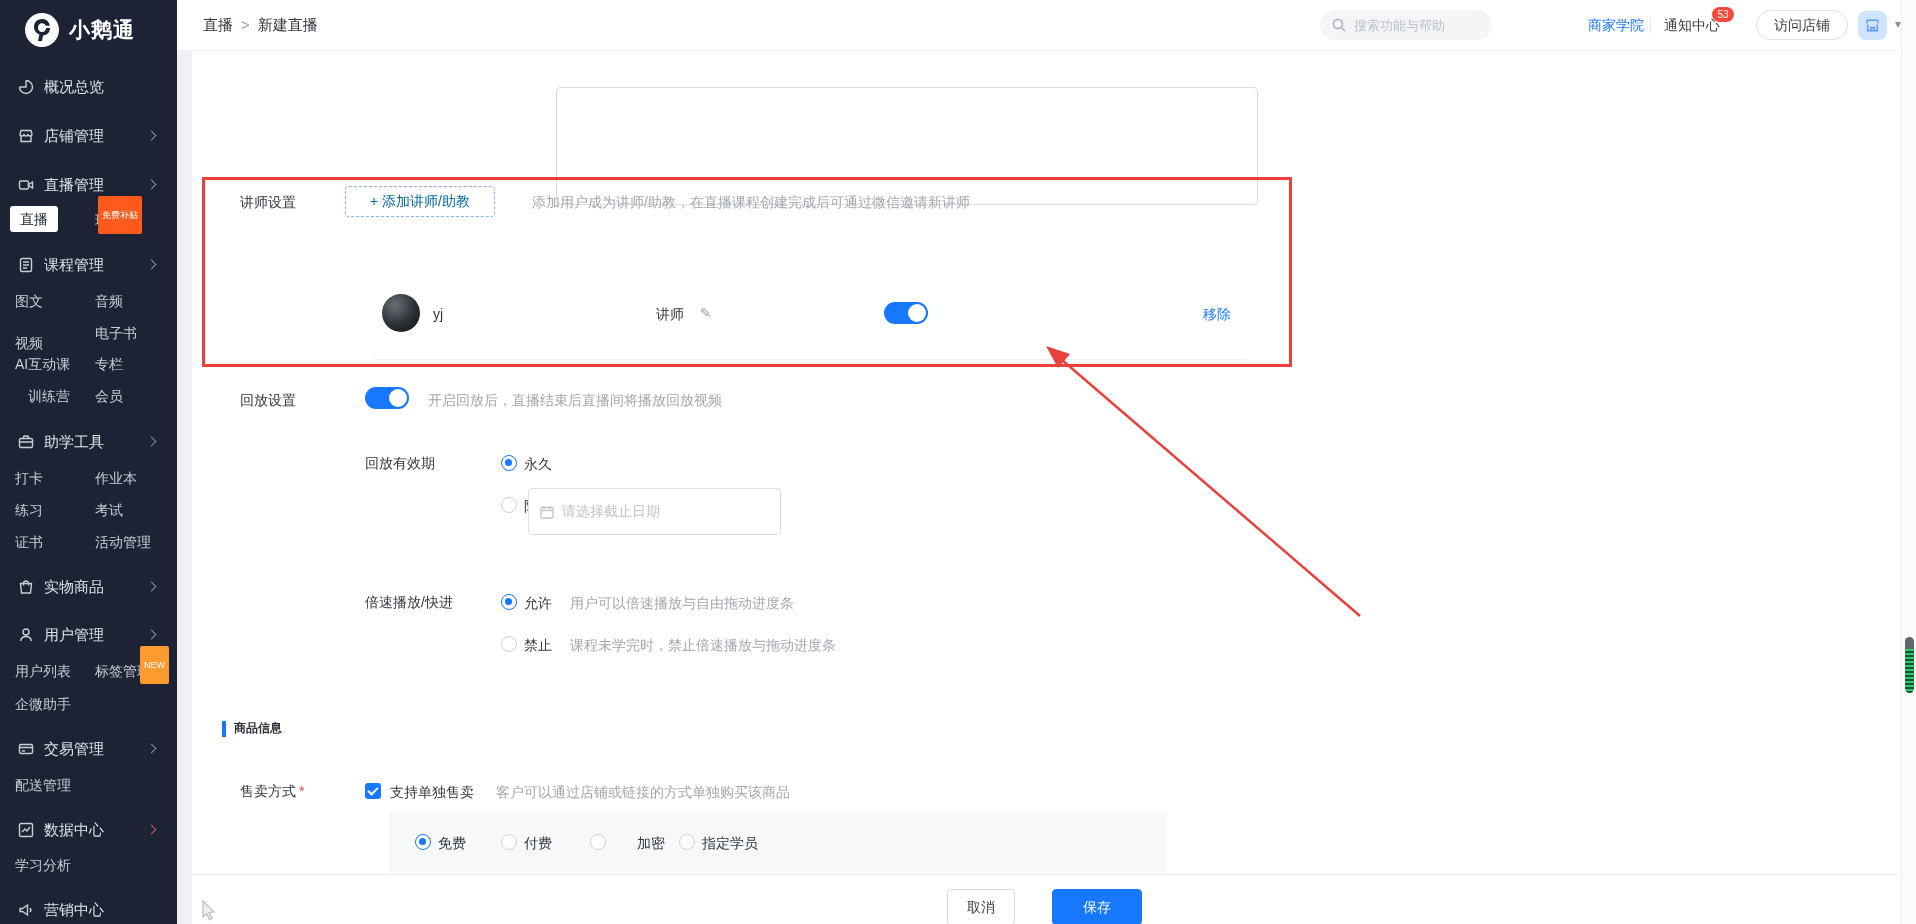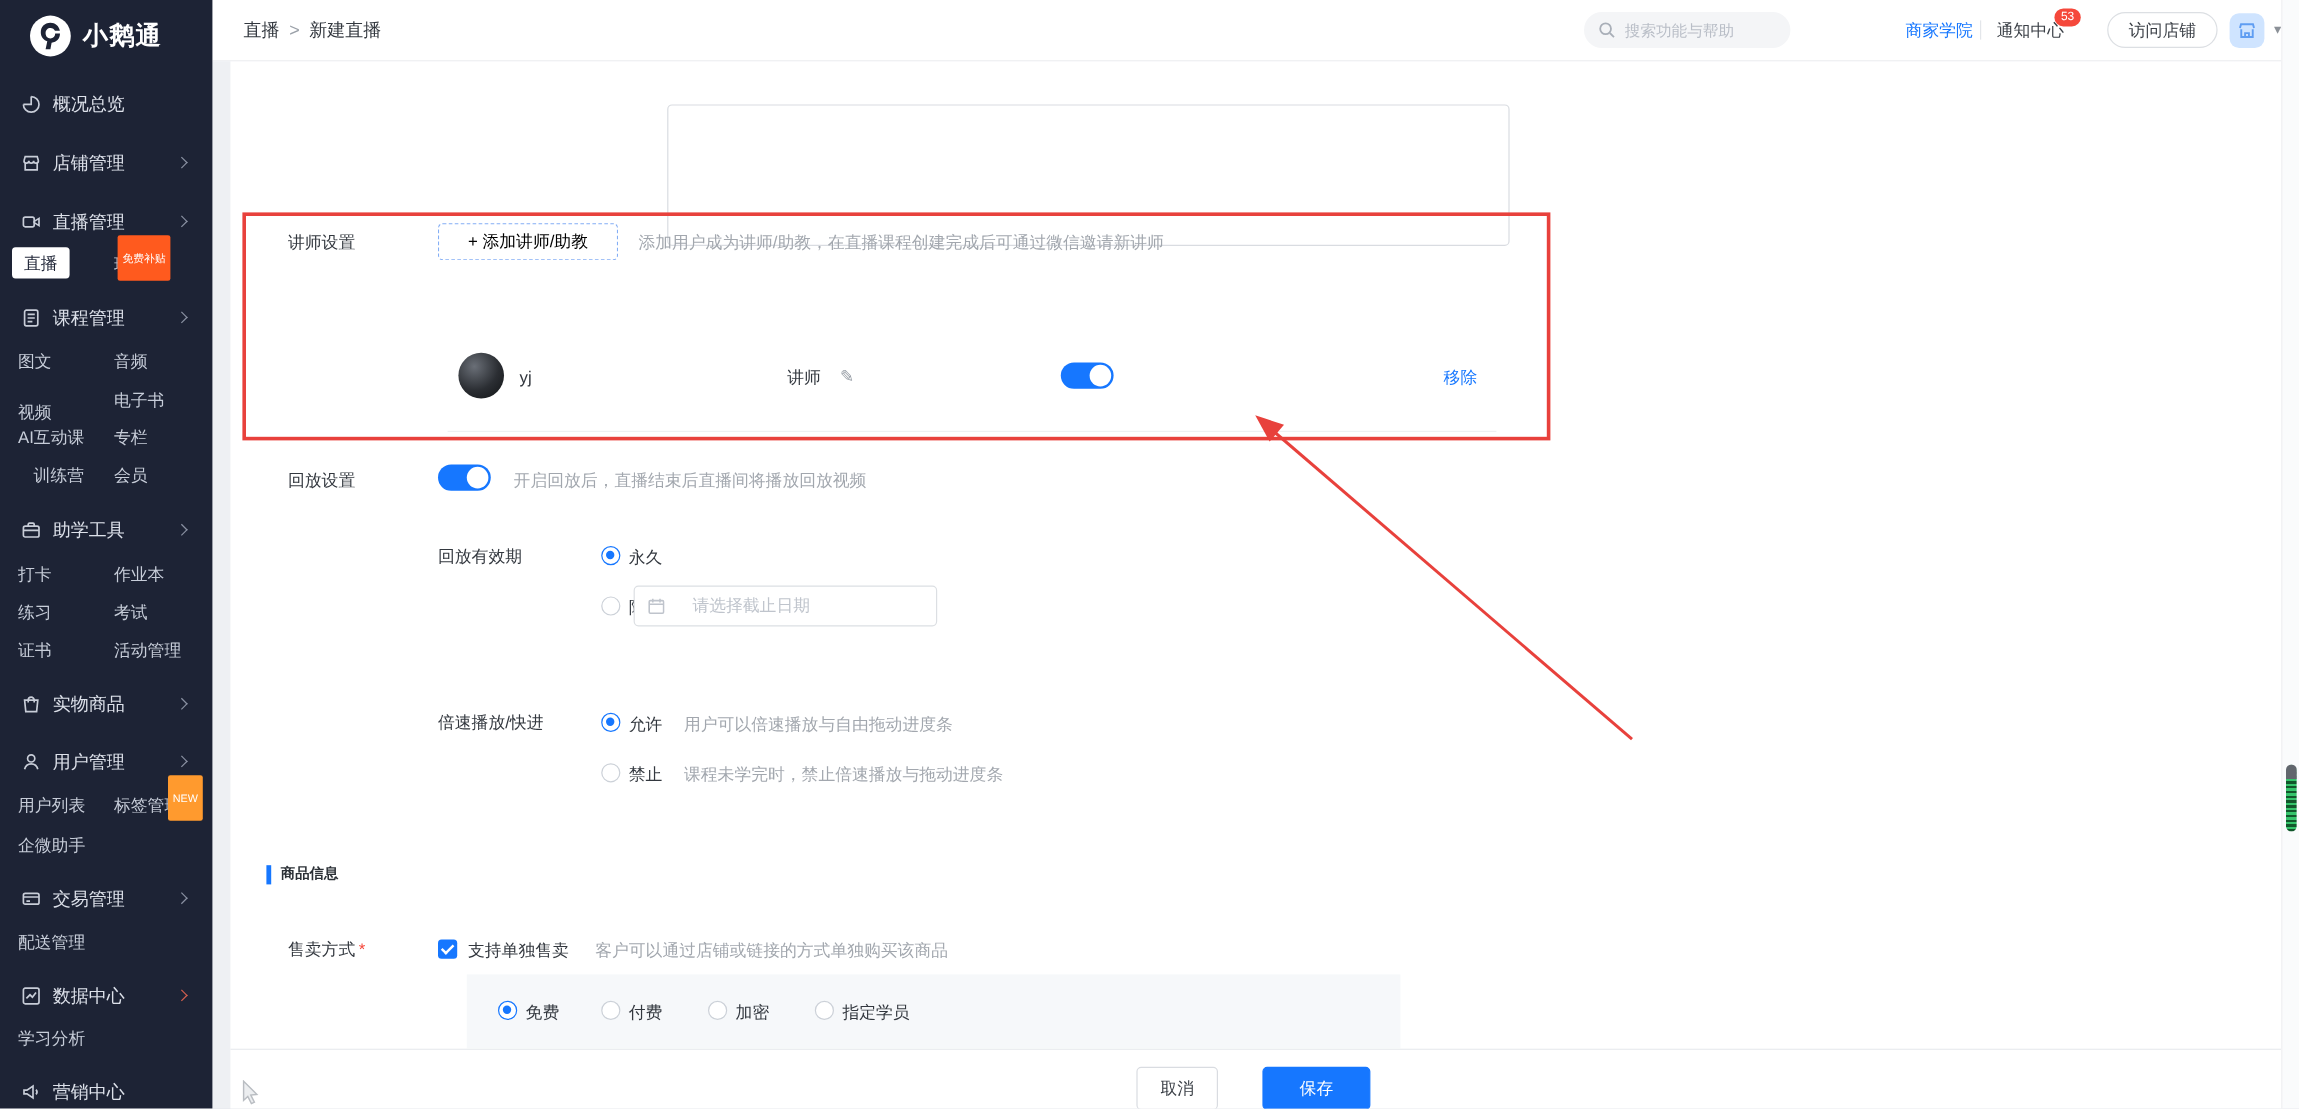--- a/index.html
+++ b/index.html
@@ -37,36 +37,36 @@
   .num-badge { position:absolute; left:1535px; top:7px; min-width:22px; height:15px; background:#f5483b; color:#fff; font-size:10px; line-height:15px; border-radius:8px; text-align:center; padding:0 4px; }
   .visit-btn { position:absolute; left:1579px; top:10px; width:92px; height:30px; border:1px solid #dcdfe3; border-radius:16px; background:#fff; font-size:14px; color:#3a3f46; text-align:center; line-height:28px; cursor:pointer; }
   .avatar-sq { position:absolute; left:1681px; top:11px; width:29px; height:29px; border-radius:8px; background:#cfe4ff; display:flex; align-items:center; justify-content:center; cursor:pointer; }
   .caret { position:absolute; left:1718px; top:17px; color:#8b9097; font-size:12px; cursor:pointer; }
 
   
   .card { position:absolute; left:192px; top:51px; width:1709px; height:823px; background:#fff; }
   .textarea-ghost { position:absolute; left:364px; top:36px; width:702px; height:118px; background:#fff; border:1px solid #d9dce1; border-radius:4px; }
   .flabel { position:absolute; font-size:14px; color:#33383f; }
   .fhint { position:absolute; font-size:14px; color:#a2a7ae; }
-  .add-btn { position:absolute; left:365px; top:186px; width:150px; height:31px; border:1px dashed #84aef5; border-radius:4px; background:#fff; color:#000000; font-size:14px; text-align:center; line-height:29px; cursor:pointer; }
+  .add-btn { position:absolute; left:345px; top:186px; width:150px; height:31px; border:1px dashed #84aef5; border-radius:4px; background:#fff; color:#0369a1; font-size:14px; text-align:center; line-height:29px; cursor:pointer; }
   .thead { position:absolute; left:373px; top:237px; width:874px; height:36px; background:#f4f6f8; }
   .th { position:absolute; top:10px; font-size:13px; color:#5c636b; }
   .info-dot { display:inline-block; width:14px; height:14px; border-radius:50%; background:#c9ced6; color:#fff; font-size:10px; line-height:14px; text-align:center; vertical-align:-2px; margin-left:4px; cursor:pointer; font-style:normal; }
   .row-avatar { position:absolute; left:382px; top:294px; width:38px; height:38px; border-radius:50%; background:radial-gradient(circle at 35% 30%, #6a6f77 0%, #2b2e33 55%, #101214 100%); }
   .row-line { position:absolute; left:373px; top:359px; width:874px; height:1px; background:#eef0f2; }
   .pencil { color:#9aa0a8; font-size:14px; cursor:pointer; }
   .toggle { position:absolute; width:44px; height:22px; border-radius:11px; background:#1677ff; cursor:pointer; }
   .toggle .knob { position:absolute; right:2px; top:2px; width:18px; height:18px; border-radius:50%; background:#fff; }
   .link-blue { color:#1677ff; cursor:pointer; }
 
   .radio { position:absolute; width:16px; height:16px; border-radius:50%; border:1.5px solid #ccd1d8; background:#fff; cursor:pointer; }
   .radio.sel { border:1.5px solid #1677ff; }
   .radio.sel::after { content:""; position:absolute; left:3px; top:3px; width:7px; height:7px; border-radius:50%; background:#1677ff; }
   .rlabel { position:absolute; font-size:14px; color:#33383f; cursor:pointer; }
-  .date-input { position:absolute; left:528px; top:488px; width:253px; height:34px; border:1px solid #dcdfe3; border-radius:4px; background:#fff; display:flex; align-items:center; padding-left:11px; gap:23px; cursor:text; }
+  .date-input { position:absolute; left:528px; top:488px; width:253px; height:47px; border:1px solid #dcdfe3; border-radius:4px; background:#fff; display:flex; align-items:center; padding-left:11px; gap:8px; cursor:text; }
   .date-input span { font-size:14px; color:#bfc4cc; }
 
   .sec-title { position:absolute; display:flex; align-items:center; gap:8px; }
   .sec-bar { width:4px; height:16px; background:#1677ff; }
   .sec-text { font-size:12px; font-weight:bold; color:#2b3036; }
   .req { color:#f5483b; margin-left:3px; }
   .checkbox { position:absolute; width:16px; height:16px; border-radius:3px; background:#1677ff; cursor:pointer; }
   .checkbox::after { content:""; position:absolute; left:5px; top:2px; width:4px; height:8px; border-right:2px solid #fff; border-bottom:2px solid #fff; transform:rotate(45deg); }
   .price-panel { position:absolute; left:389px; top:812px; width:778px; height:62px; background:#f6f8fa; }
 
@@ -293,21 +293,21 @@
   <span class="checkbox" style="left:365px; top:783px"></span>
   <span class="rlabel" style="left:390px; top:784px">支持单独售卖</span>
   <span class="fhint" style="left:496px; top:784px">客户可以通过店铺或链接的方式单独购买该商品</span>
 
   <div class="price-panel"></div>
   <span class="radio sel" style="left:415px; top:834px"></span>
   <span class="rlabel" style="left:438px; top:835px">免费</span>
   <span class="radio" style="left:501px; top:834px"></span>
   <span class="rlabel" style="left:524px; top:835px">付费</span>
   <span class="radio" style="left:590px; top:834px"></span>
-  <span class="rlabel" style="left:613px; top:835px">加密</span>
+  <span class="rlabel" style="left:637px; top:835px">加密</span>
   <span class="radio" style="left:679px; top:834px"></span>
   <span class="rlabel" style="left:702px; top:835px">指定学员</span>
 
   <div class="footer">
     <button class="btn btn-cancel">取消</button>
     <button class="btn btn-save">保存</button>
   </div>
 
   <svg class="abs" style="left:201px; top:900px; z-index:9" width="18" height="22" viewBox="0 0 18 22">
     <path d="M2 1l11 11-5 .5 3 6-2.5 1.2-3-6L2 17z" fill="#eceef0" stroke="#b9bdc2" stroke-width="1.2"></path>

